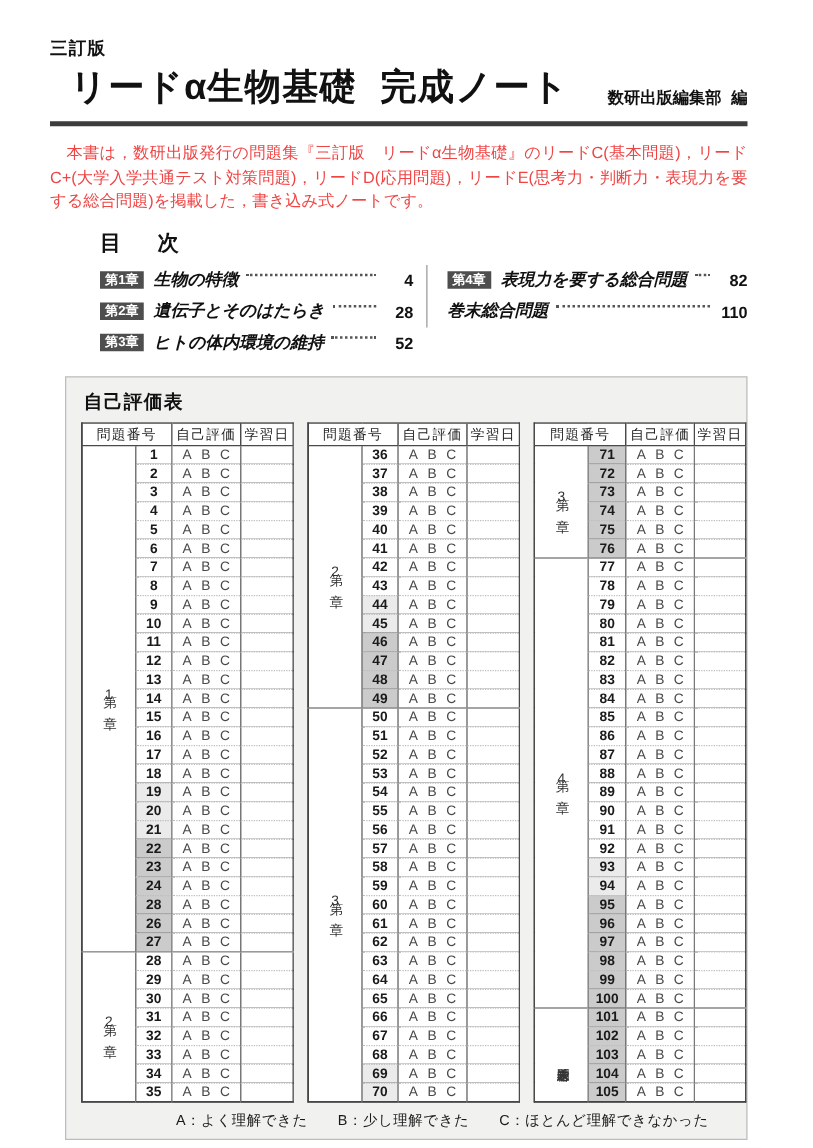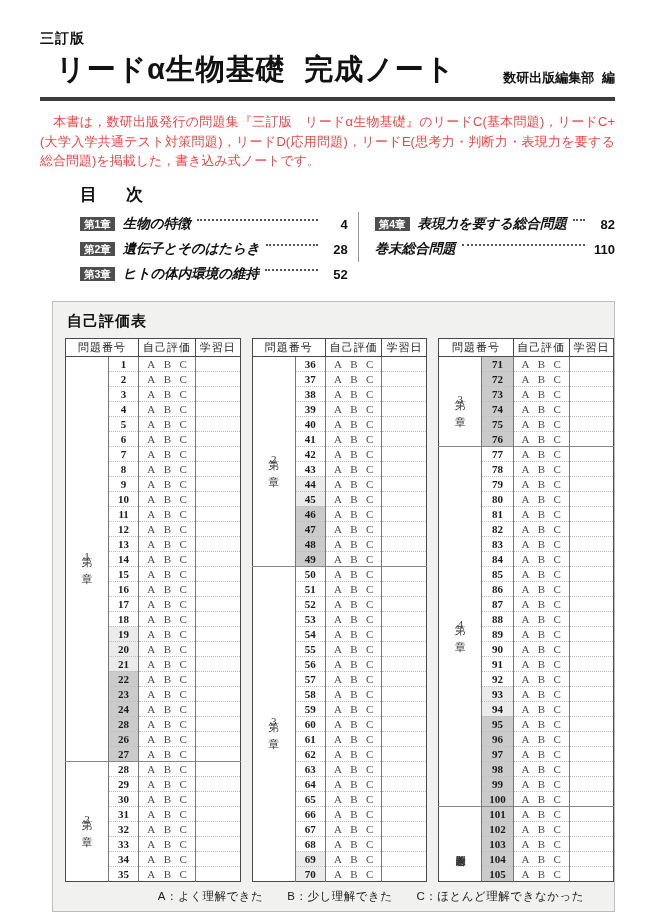--- a/index.html
+++ b/index.html
@@ -1,18 +1,18 @@
 <!DOCTYPE html>
 <html><head>
 <meta charset="utf-8">
 <style>
   * { margin:0; padding:0; box-sizing:border-box; }
   html,body { background:#fff; }
   body { font-family:"Liberation Sans","DejaVu Sans",sans-serif; color:#111; }
-  .page { width:650px; height:918px; background:#fff; padding:30px 35px 0 40px; overflow:hidden; }
+  .page { width:650px; height:918px; background:#fff; padding:30px 52px 0 40px; overflow:hidden; }
 
   
   .edition { font-size:14px; font-weight:bold; letter-spacing:1px; }
   .title-row { display:flex; align-items:flex-end; justify-content:space-between; margin-top:2px;font-family:Liberation Mono, monospace; }
   .book-title { font-size:29px; font-weight:bold; letter-spacing:1px; padding-left:16px; white-space:nowrap; }
   .editor { font-size:13px; font-weight:bold; white-space:nowrap; padding-bottom:3px; }
   .rule { height:4px; background:#3d3d3d; margin-top:7px; }
 
   
   .intro { margin-top:11px; font-size:13px; line-height:19.5px; text-align:justify; color:#ef4444; }
@@ -27,21 +27,21 @@
   .toc-badge { background:#4e4e4e; color:#fff; font-size:10.5px; font-weight:bold; padding:1.5px 4px 2px; line-height:1; white-space:nowrap; flex:0 0 auto; }
   .toc-label { font-size:13.5px; font-weight:bold; margin-left:8px; white-space:nowrap; flex:0 0 auto;font-style:italic; }
   .toc-label.no-badge { margin-left:0; }
   .toc-leader { flex:1 1 auto; border-bottom:2px dotted #555; margin:0 6px; transform:translateY(-4px); min-width:12px; }
   .toc-page { font-size:13px; font-weight:bold; text-align:right; min-width:24px; flex:0 0 auto; }
 
   
   .eval-box { margin-top:14px; margin-left:12px; margin-right:0; background:#f1f1f0; border:1px solid #bdbdbd; padding:9px 0 7px 12px; }
   .eval-heading { font-size:15px; font-weight:bold; letter-spacing:1px; margin:1px 0 7px 2px; }
   .tables-row { display:flex; gap:11px; }
-  table.eval { border-collapse:collapse; background:#000000; border:1.5px solid #4a4a4a; table-layout:fixed;font-family:Liberation Serif, serif; }
+  table.eval { border-collapse:collapse; background:#000000; border:1.5px solid #4a4a4a; table-layout:fixed; }
   table.eval th { font-size:11px; font-weight:normal; color:#222; height:18px; border-bottom:1.5px solid #4a4a4a; border-left:1px solid #4a4a4a; letter-spacing:1px; background:#fff; }
   table.eval th:first-child { border-left:none; }
   table.eval td { height:14.3px; line-height:14px; border-left:1px solid #777; font-size:11px; vertical-align:middle; background:#fff; }
   table.eval td.chap { border-left:none; width:16px; text-align:center; }
   table.eval td.num { width:36px; text-align:center; font-weight:bold; color:#1a1a1a; }
   table.eval td.eval-cell { width:62px; }
   table.eval td.date { width:55px; }
   table.eval tbody tr td { border-top:1px dotted #bdbdbd; }
   table.eval tbody tr:first-child td { border-top:none; }
   table.eval tbody tr.sec-start td { border-top:1px solid #888; }

